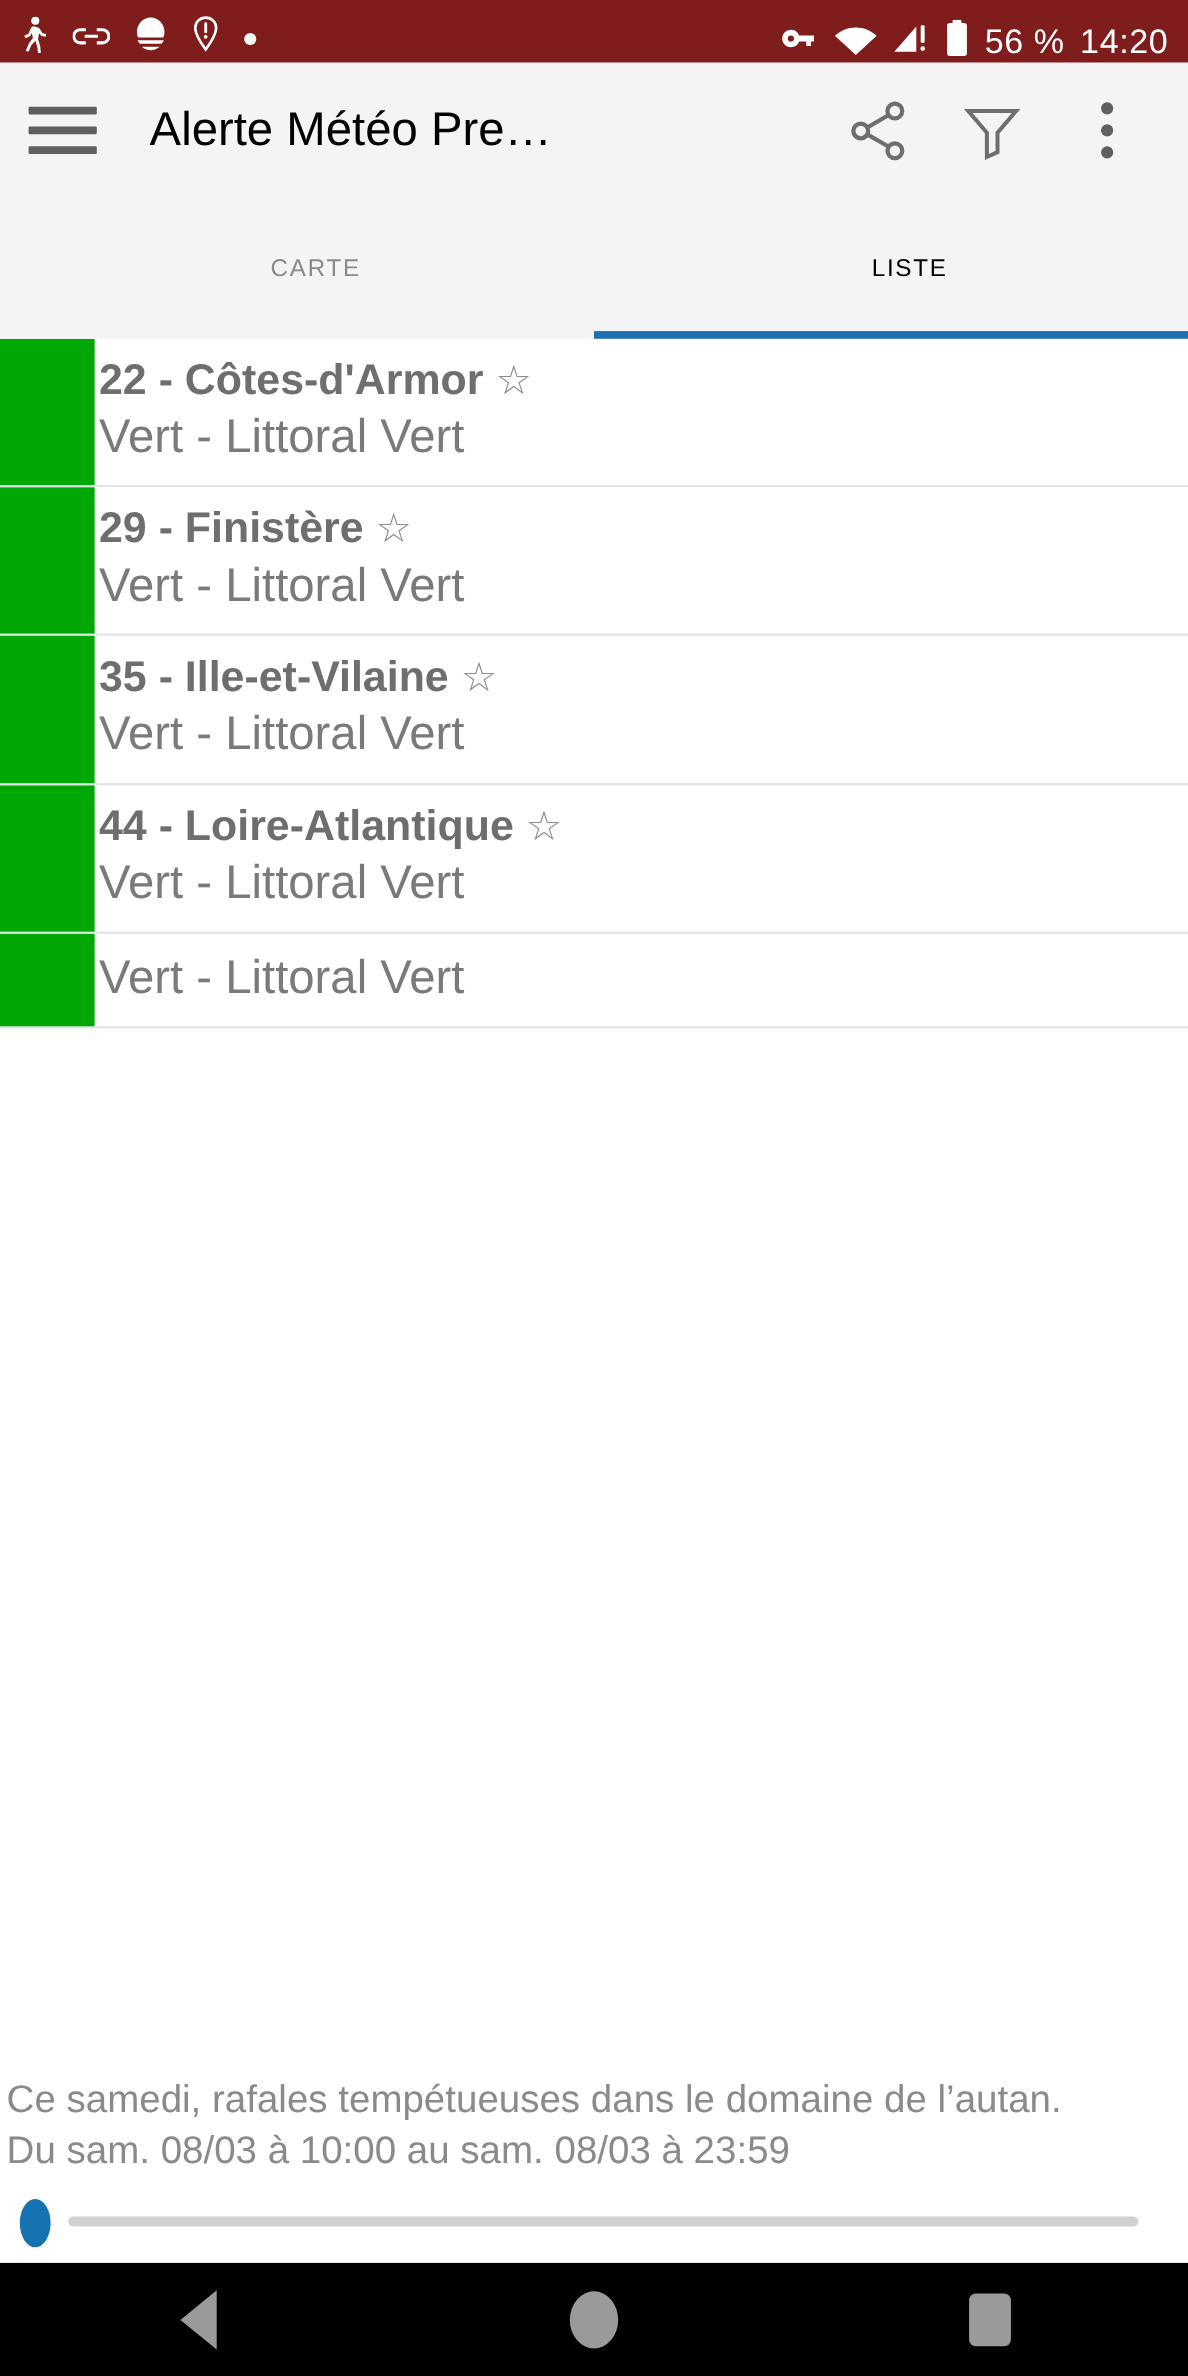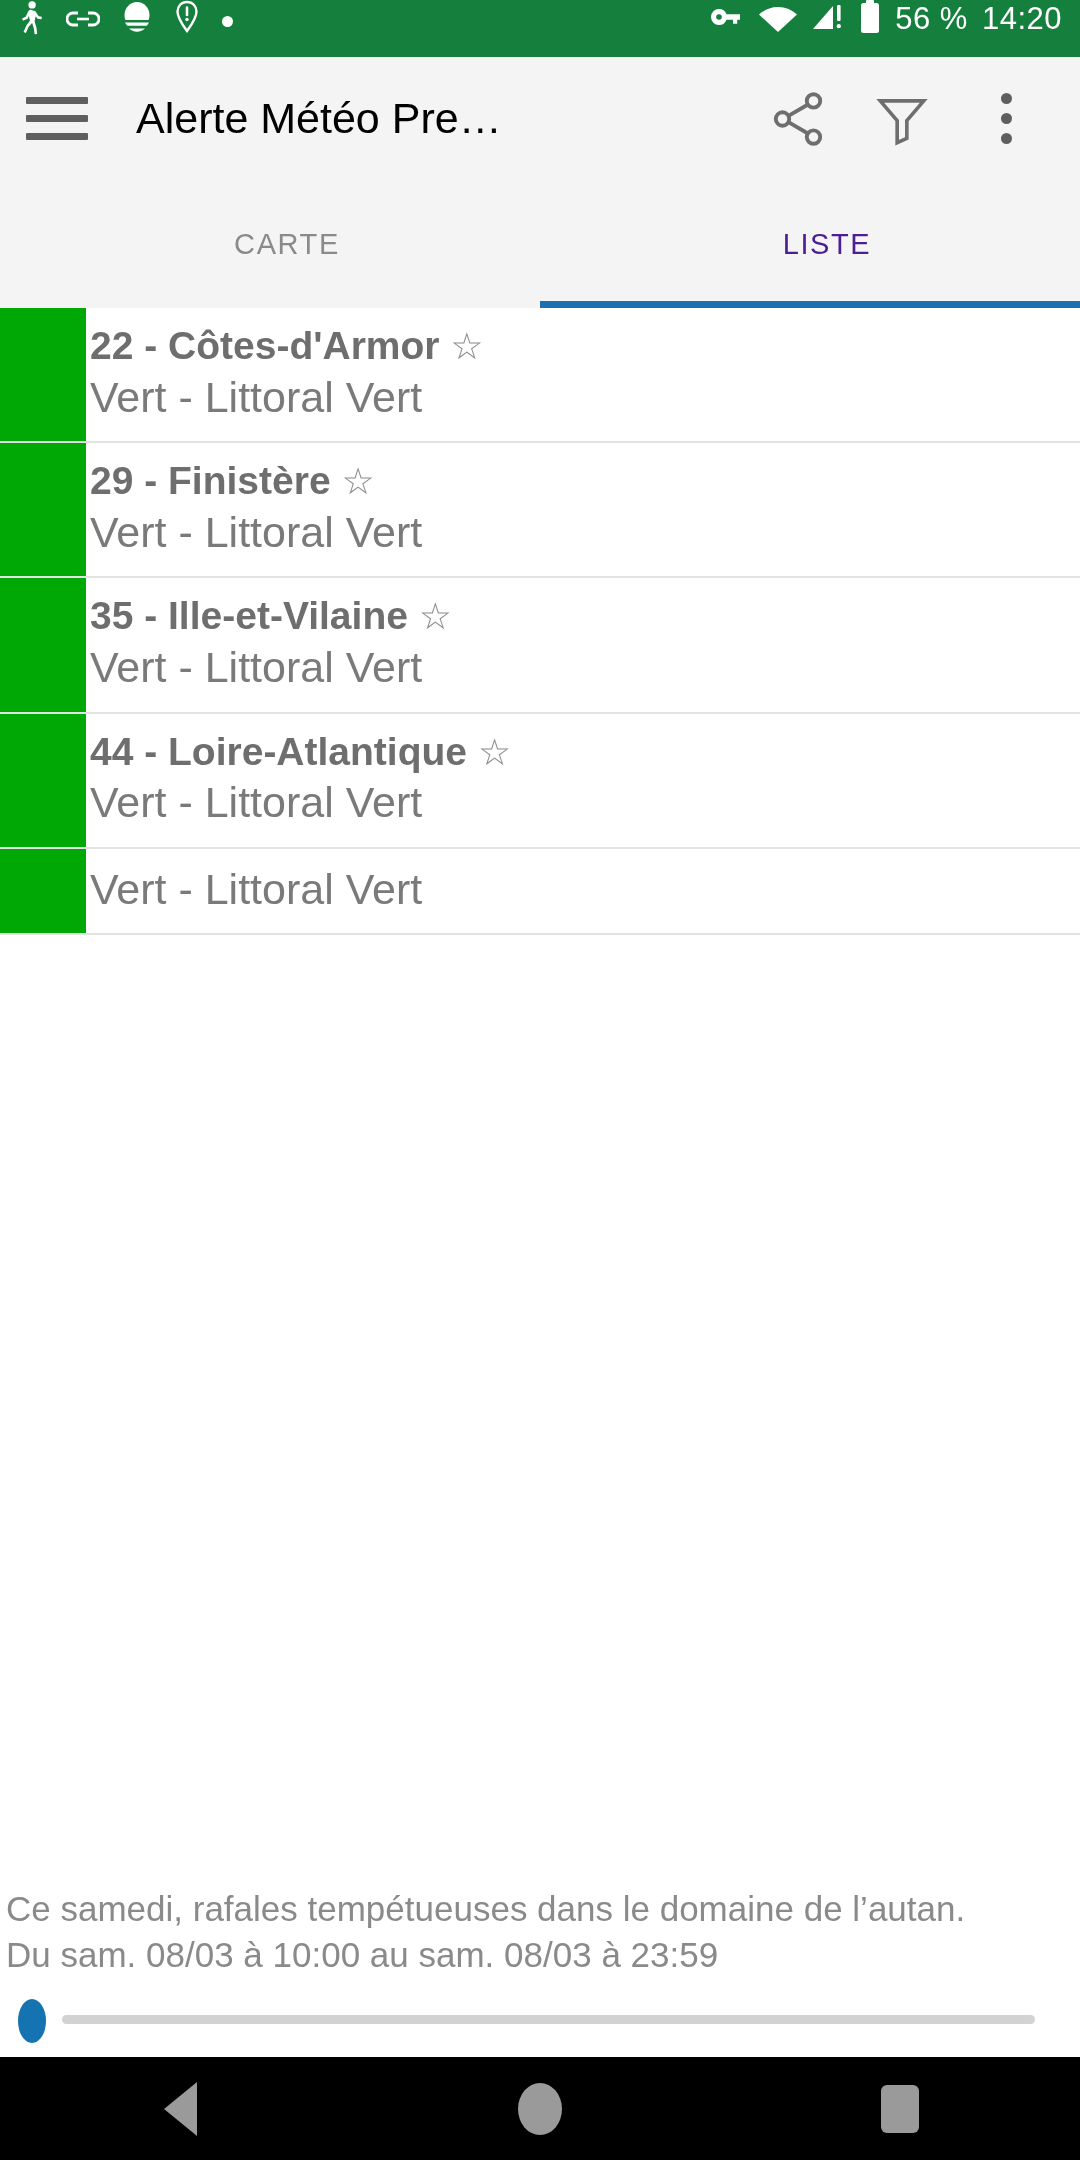--- a/index.html
+++ b/index.html
@@ -6,22 +6,22 @@
   html,body { width:1080px; height:2160px; }
   body {
     font-family:"Liberation Sans", sans-serif;
     background:#ffffff;
     overflow:hidden;
   }
   .phone { width:1080px; height:2160px; display:flex; flex-direction:column; }
 
   
   .statusbar {
-    height:57px; background:#15803d; color:#ffffff;
-    display:flex; align-items:flex-start; padding:0 18px;
+    height:57px; background:#7f1d1d; color:#ffffff;
+    display:flex; align-items:flex-end; padding:0 18px;
     flex:0 0 auto;
   }
   .sb-left { display:flex; align-items:center; gap:22px; }
   .sb-right { margin-left:auto; display:flex; align-items:center; gap:14px; }
   .sb-text { font-size:31px; letter-spacing:0.5px; white-space:nowrap; }
   .sb-ico { display:block; }
   .dot-small { width:11px; height:11px; border-radius:50%; background:#fff; }
 
   
   .appbar {
@@ -37,23 +37,23 @@
     white-space:nowrap; overflow:hidden; max-width:470px;
   }
   .appbar-actions { margin-left:auto; display:flex; align-items:center; gap:8px; }
   .act { width:96px; height:96px; display:flex; align-items:center; justify-content:center; cursor:pointer; }
   .kebab { display:flex; flex-direction:column; gap:9px; align-items:center; }
   .kebab i { width:11px; height:11px; border-radius:50%; background:#5f5f5f; display:block; }
 
   
   .tabs { height:128px; background:#f4f4f4; display:flex; flex:0 0 auto; position:relative; }
   .tab { flex:1; display:flex; align-items:center; justify-content:center;
-         font-size:29px; letter-spacing:1.6px; cursor:pointer;padding-left:34px; }
+         font-size:22px; letter-spacing:1.6px; cursor:pointer;padding-left:34px; }
   .tab.inactive { color:#8a8a8a; }
-  .tab.active { color:#4c1d95; }
+  .tab.active { color:#000000; }
   .tab-indicator { position:absolute; bottom:0; height:7px; background:#1c6fb0; width:50%; left:50%; }
 
   
   .list { flex:1 1 auto; background:#ffffff; overflow:hidden; }
   .row { display:flex; border-bottom:2px solid #e3e3e3; position:relative; background:#fff; cursor:pointer; }
   .swatch { width:86px; flex:0 0 86px; position:relative; display:flex; align-items:center; justify-content:center; }
   .row-body { flex:1; padding:14px 0 18px 4px; }
   .row-title { font-size:39px; font-weight:bold; color:#6e6e6e; line-height:1.25; white-space:nowrap; }
   .star { font-size:37px; color:#8d8d8d; font-weight:normal; }
   .row-sub { font-size:43px; color:#7a7a7a; line-height:1.22; }

